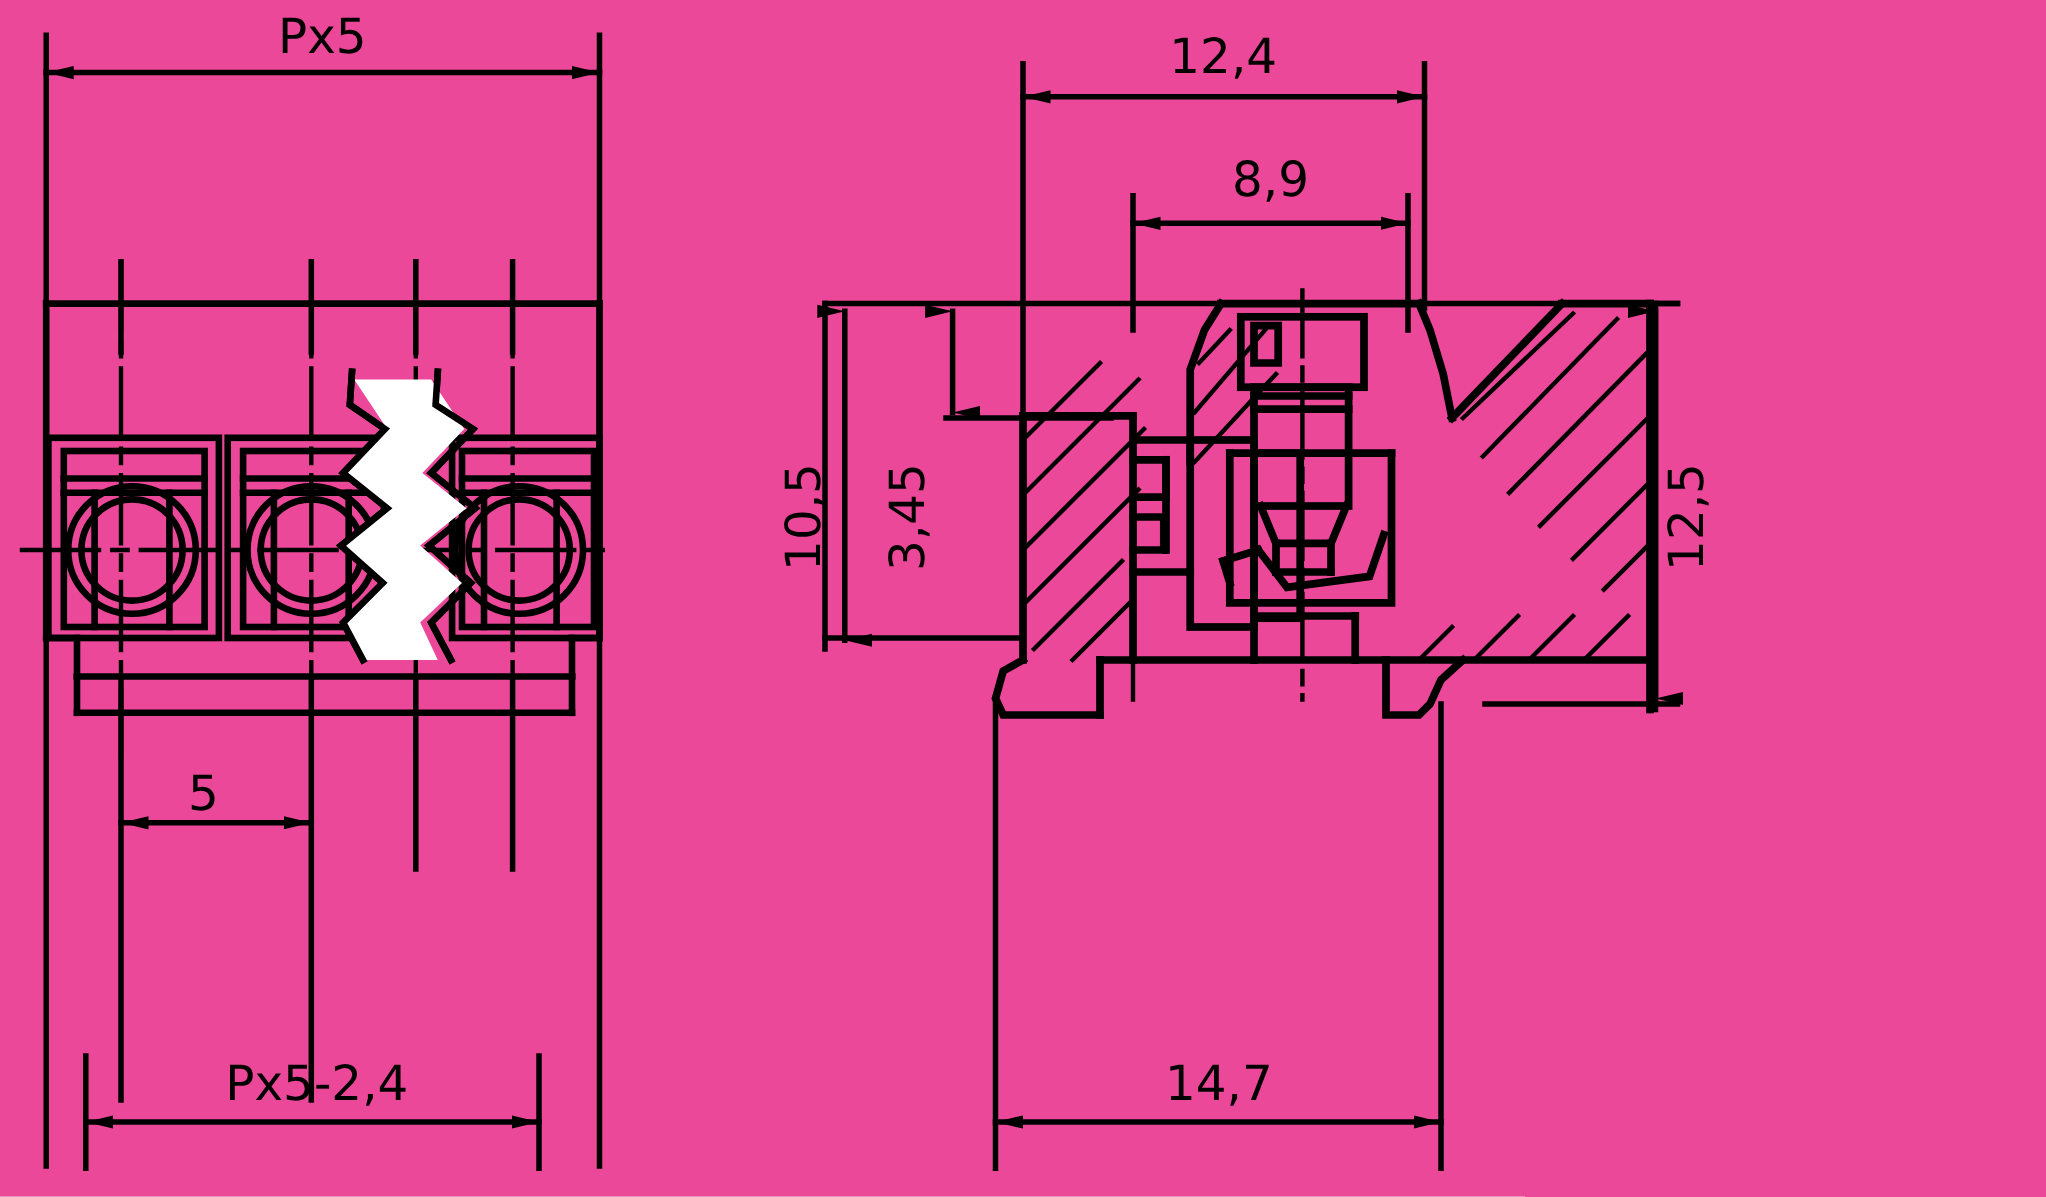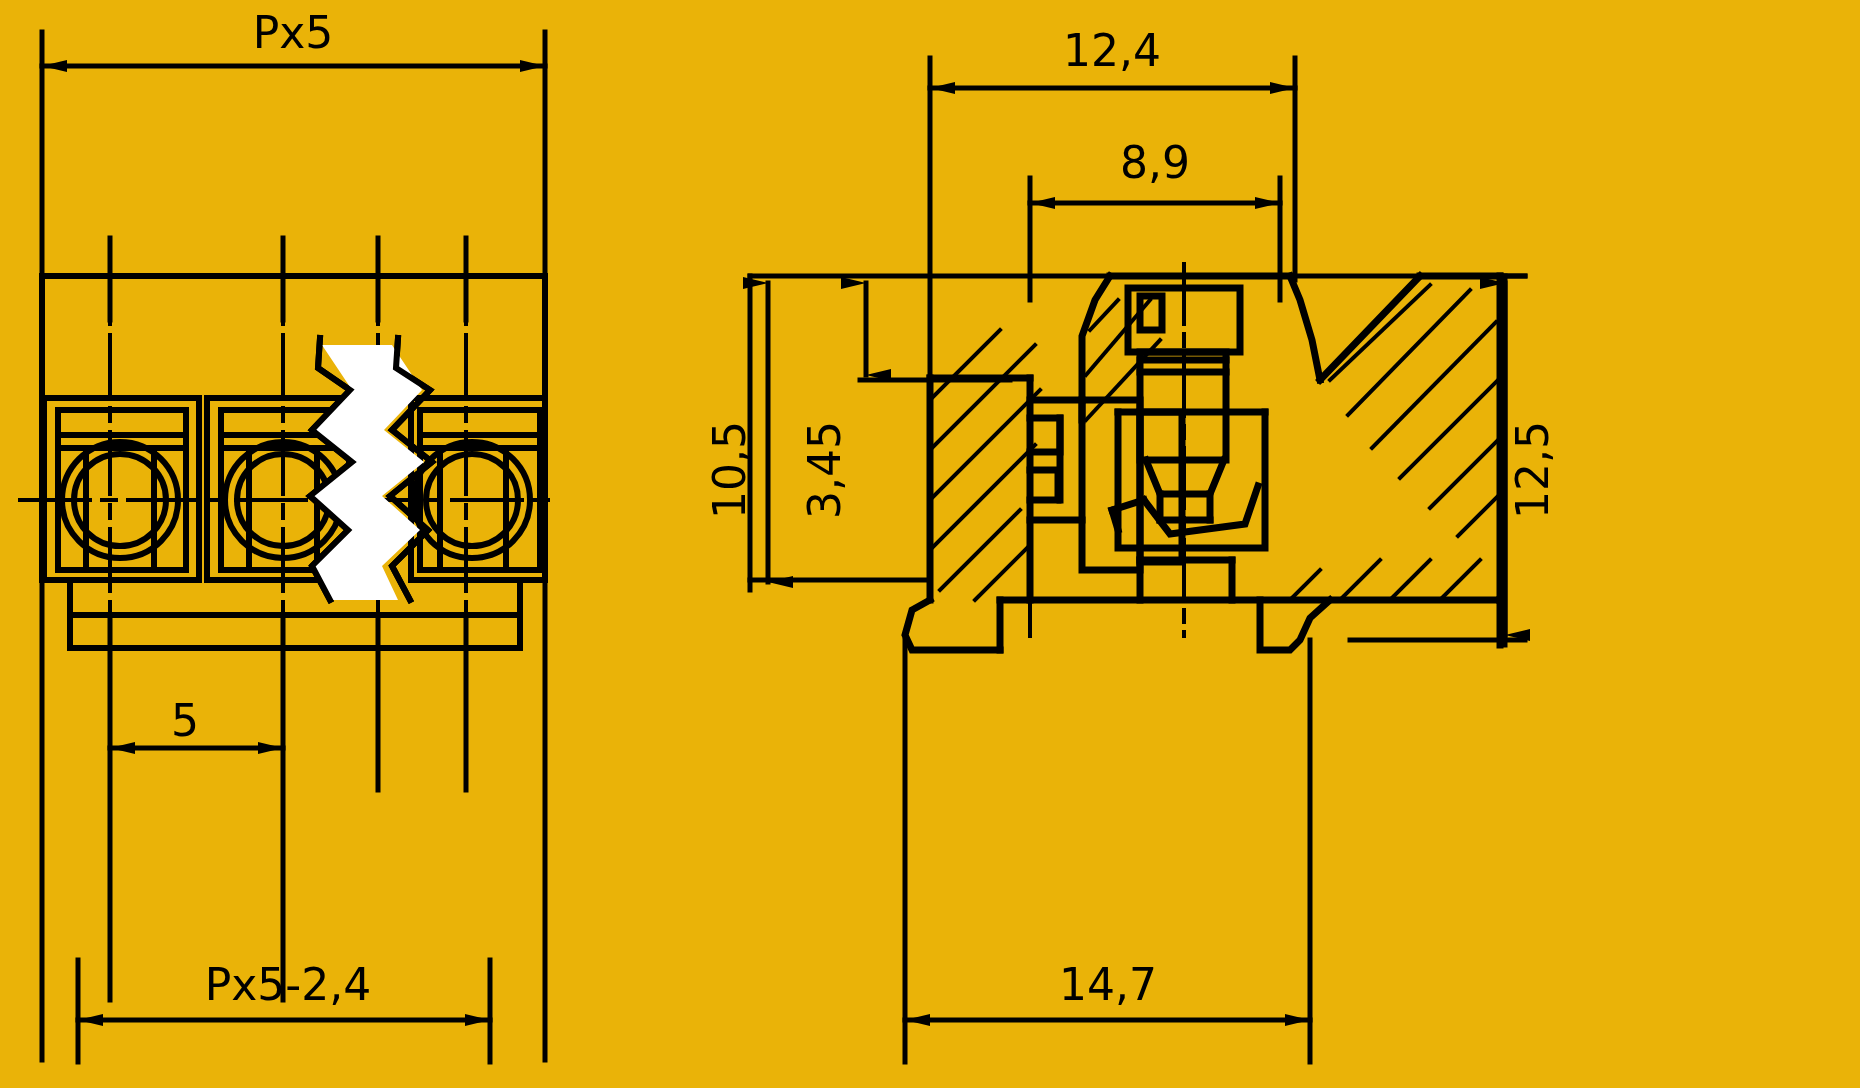--- a/index.html
+++ b/index.html
@@ -1,16 +1,16 @@
 <!DOCTYPE html>
 <html><head>
 <meta charset="utf-8">
 <style>
   html,body{margin:0;padding:0;background:#fff;}
-  #stage{position:relative;width:1860px;height:1088px;background:#eab308;
+  #stage{position:relative;width:1860px;height:1088px;background:#ec4899;
          font-family:"DejaVu Sans","Liberation Sans",sans-serif;overflow:hidden;}
   #stage svg{position:absolute;left:0;top:0;}
   .dimtext{font-family:"DejaVu Sans","Liberation Sans",sans-serif;font-size:44px;fill:#000;}
 </style>
 </head>
 <body>
 
 <div id="stage">
 
   <svg width="1860" height="1088" viewBox="0 0 1860 1088">

